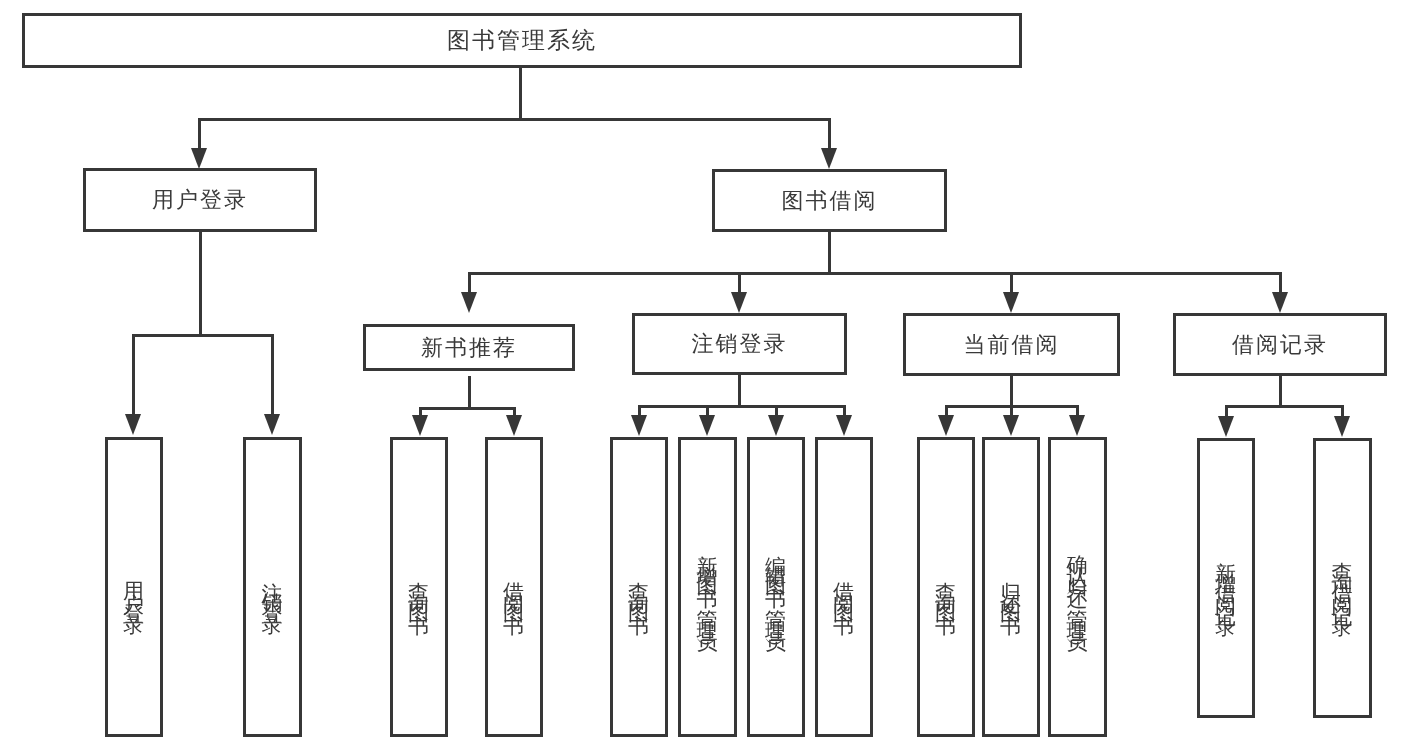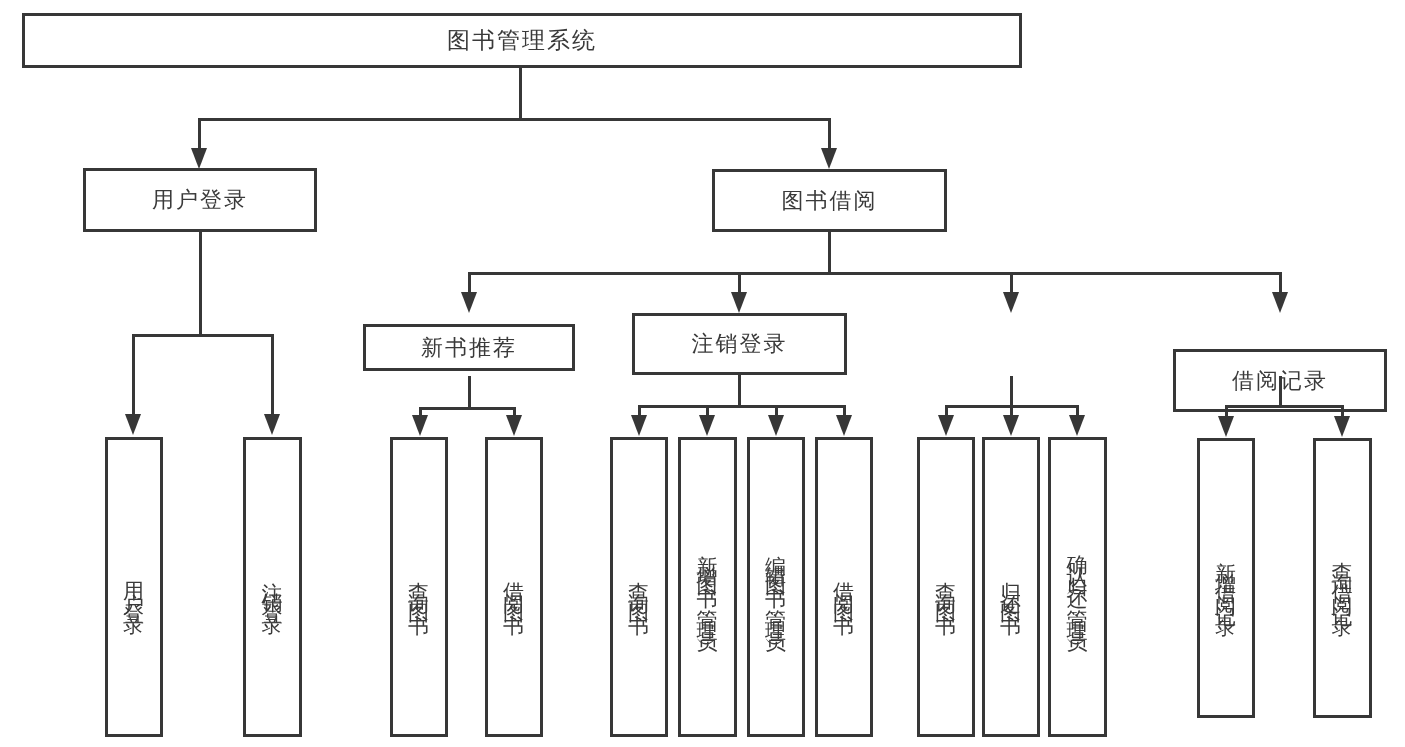--- a/index.html
+++ b/index.html
@@ -80,21 +80,24 @@
   <div class="arw" style="left:1003px;top:292px;"></div>
   <div class="v" style="left:1279px;top:272px;height:21px;"></div>
   <div class="arw" style="left:1272px;top:292px;"></div>
 
   <div class="box" style="left:363px;top:313px;width:212px;height:47px;margin-top:11px;">
     <span class="hlabel">新书推荐</span>
   </div>
   <div class="box" style="left:632px;top:313px;width:215px;height:62px;">
     <span class="hlabel">注销登录</span>
   </div>
-  <div class="box" style="left:1173px;top:313px;width:214px;height:63px;margin-top:36px;">
+  <div class="box" style="left:903px;top:313px;width:217px;height:63px;">
+    <span class="hlabel">当前借阅</span>
+  </div>
+  <div class="box" style="left:1173px;top:313px;width:214px;height:63px;">
     <span class="hlabel">借阅记录</span>
   </div>
 
   <div class="v" style="left:468px;top:376px;height:31px;"></div>
   <div class="h" style="left:419px;top:407px;width:97px;"></div>
   <div class="v" style="left:419px;top:407px;height:9px;"></div>
   <div class="arw" style="left:412px;top:415px;"></div>
   <div class="v" style="left:513px;top:407px;height:9px;"></div>
   <div class="arw" style="left:506px;top:415px;"></div>
 

